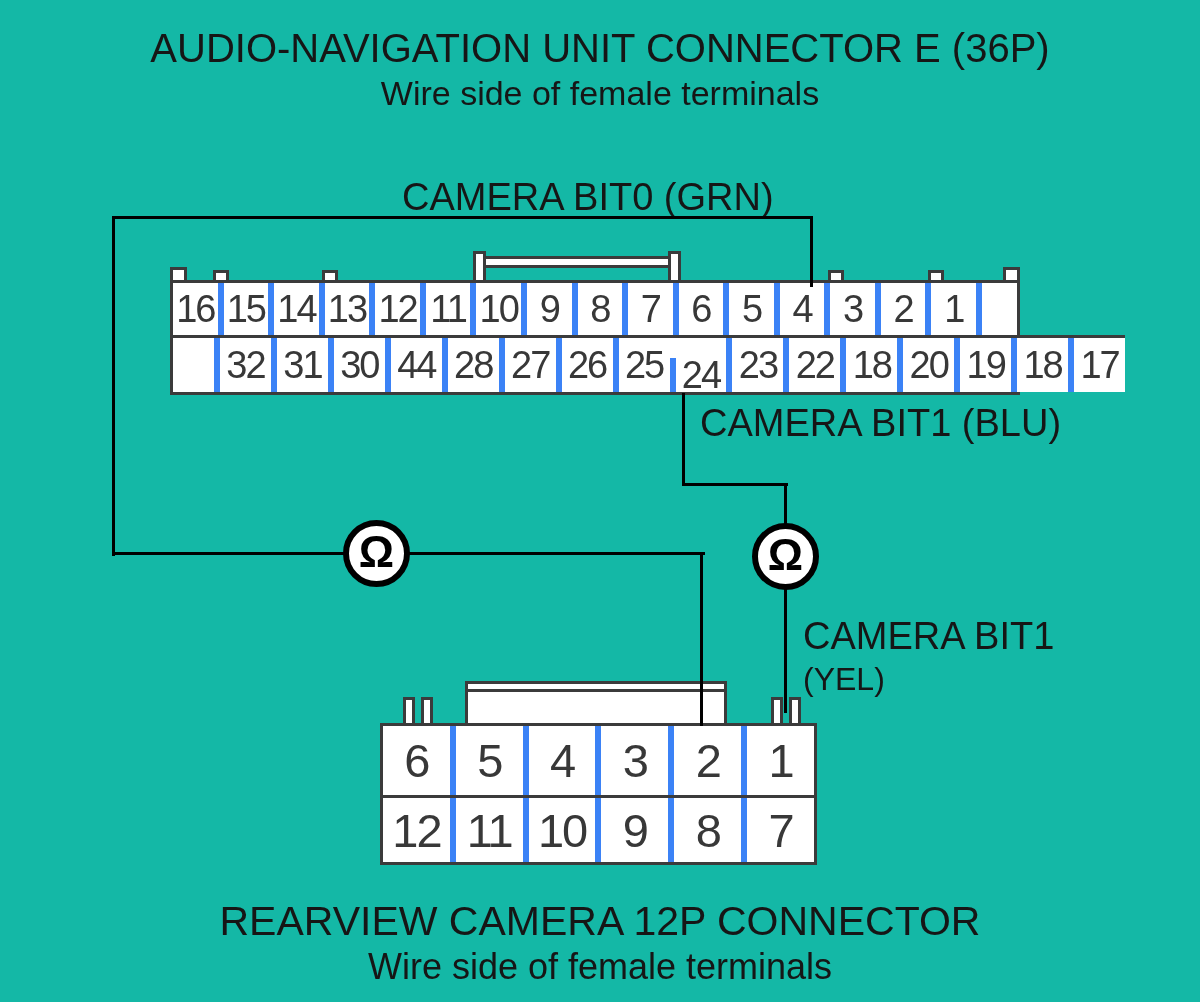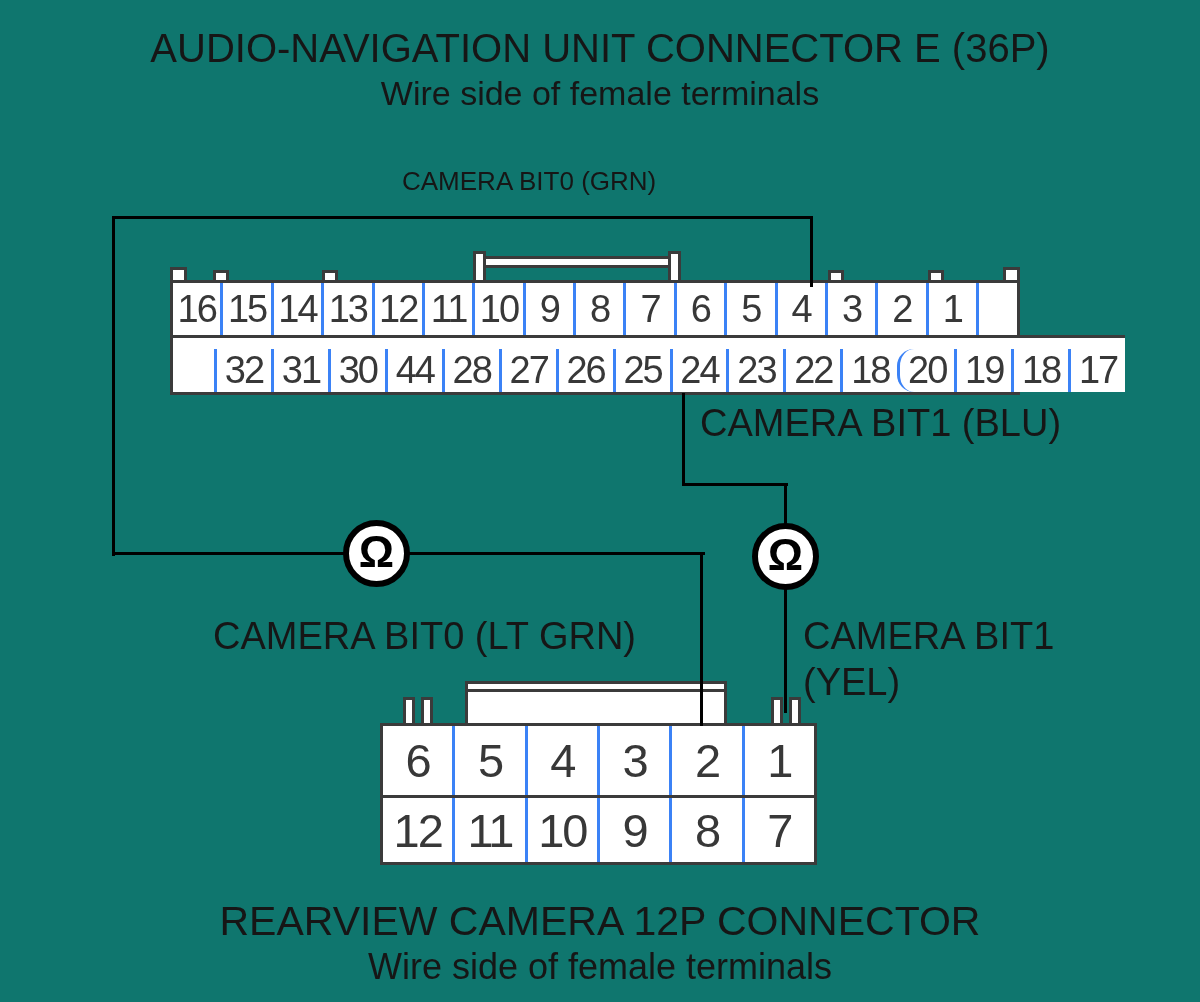--- a/index.html
+++ b/index.html
@@ -1,26 +1,26 @@
 <!DOCTYPE html>
 <html><head>
 <meta charset="utf-8">
 <style>
   html,body{margin:0;padding:0;background:#ffffff;}
   .canvas{
-    position:relative;width:1200px;height:1002px;background:#0f766e;
+    position:relative;width:1200px;height:1002px;background:#14b8a6;
     font-family:"Liberation Sans", sans-serif;color:#161616;overflow:hidden;
   }
   .title{position:absolute;left:0;width:1200px;text-align:center;white-space:nowrap;color:#161616;}
   .glabel{position:absolute;white-space:nowrap;color:#161616;}
   
   .cbox{position:absolute;box-sizing:border-box;border:3px solid #3b3b3b;background:#ffffff;}
   .trow{position:absolute;display:flex;box-sizing:border-box;background:#ffffff;}
   .tcell{
-    box-sizing:border-box;border-left:3px solid #3b82f6;
+    box-sizing:border-box;border-left:6px solid #3b82f6;
     display:flex;align-items:center;justify-content:center;
     color:#383838;background:#ffffff;overflow:hidden;
   }
   .tcell.first{border-left:none;}
   .rowdiv-top{border-top:3px solid #3b3b3b;}
   .topnum{font-size:38px;letter-spacing:-2px;}
   .botnum{font-size:47px;letter-spacing:-2px;}
   .tab{position:absolute;box-sizing:border-box;border:3px solid #3b3b3b;background:#ffffff;}
   
   .wire{position:absolute;background:#000000;z-index:4;}
@@ -33,21 +33,21 @@
   .z1{z-index:1}.z2{z-index:2}.z3{z-index:3}
 </style>
 </head>
 <body>
 
 <div class="canvas">
 
   <div class="title" style="top:26px;font-size:40px;">AUDIO-NAVIGATION UNIT CONNECTOR E (36P)</div>
   <div class="title" style="top:74px;font-size:34px;">Wire side of female terminals</div>
 
-  <div class="glabel" style="left:402px;top:166px;font-size:26px;">CAMERA BIT0 (GRN)</div>
+  <div class="glabel" style="left:402px;top:176px;font-size:38px;">CAMERA BIT0 (GRN)</div>
 
   <div class="tab z1" style="left:170px;top:267px;width:17px;height:18px;"></div>
   <div class="tab z1" style="left:1003px;top:267px;width:17px;height:18px;"></div>
   <div class="tab z1" style="left:213px;top:270px;width:16px;height:16px;"></div>
   <div class="tab z1" style="left:322px;top:270px;width:16px;height:16px;"></div>
   <div class="tab z1" style="left:828px;top:270px;width:16px;height:16px;"></div>
   <div class="tab z1" style="left:928px;top:270px;width:16px;height:16px;"></div>
 
   <div class="tab z1" style="left:479px;top:256px;width:202px;height:12px;"></div>
   <div class="tab z2" style="left:473px;top:251px;width:13px;height:35px;"></div>
@@ -68,35 +68,35 @@
     <div class="tcell topnum" style="flex:1;">7</div>
     <div class="tcell topnum" style="flex:1;">6</div>
     <div class="tcell topnum" style="flex:1;">5</div>
     <div class="tcell topnum" style="flex:1;">4</div>
     <div class="tcell topnum" style="flex:1;">3</div>
     <div class="tcell topnum" style="flex:1;">2</div>
     <div class="tcell topnum" style="flex:1;">1</div>
     <div class="tcell" style="width:41px;"></div>
   </div>
 
-  <div class="trow rowdiv-top z3" style="left:173px;top:335px;width:952px;height:57px;align-items:flex-end;">
+  <div class="trow rowdiv-top z3" style="left:173px;top:335px;width:952px;height:57px;">
     <div class="tcell first" style="width:41px;"></div>
     <div class="tcell topnum" style="flex:1;">32</div>
     <div class="tcell topnum" style="flex:1;">31</div>
     <div class="tcell topnum" style="flex:1;">30</div>
     <div class="tcell topnum" style="flex:1;">44</div>
     <div class="tcell topnum" style="flex:1;">28</div>
     <div class="tcell topnum" style="flex:1;">27</div>
     <div class="tcell topnum" style="flex:1;">26</div>
     <div class="tcell topnum" style="flex:1;">25</div>
     <div class="tcell topnum" style="flex:1;margin-top:20px;">24</div>
     <div class="tcell topnum" style="flex:1;">23</div>
     <div class="tcell topnum" style="flex:1;">22</div>
     <div class="tcell topnum" style="flex:1;">18</div>
-    <div class="tcell topnum" style="flex:1;border-radius:17px;">20</div>
+    <div class="tcell topnum" style="flex:1;">20</div>
     <div class="tcell topnum" style="flex:1;">19</div>
     <div class="tcell topnum" style="flex:1;">18</div>
     <div class="tcell topnum" style="flex:1;">17</div>
   </div>
 
   <div class="glabel" style="left:700px;top:402px;font-size:38px;">CAMERA BIT1 (BLU)</div>
 
   <div class="wire" style="left:112px;top:216px;width:701px;height:3px;"></div>
   <div class="wire" style="left:810px;top:216px;width:3px;height:71px;"></div>
   <div class="wire" style="left:112px;top:216px;width:3px;height:340px;"></div>
@@ -109,23 +109,22 @@
   <div class="wire" style="left:784px;top:483px;width:3px;height:42px;"></div>
   <div class="wire" style="left:784px;top:587px;width:3px;height:126px;"></div>
 
   <div class="ohm" style="left:343px;top:520px;">
     <span>Ω</span>
   </div>
   <div class="ohm" style="left:752px;top:523px;">
     <span>Ω</span>
   </div>
 
-  <div class="glabel" style="left:213px;top:615px;font-size:38px;">CAMERA BIT0 (LT GRN)</div>
   <div class="glabel" style="left:803px;top:615px;font-size:38px;">CAMERA BIT1</div>
-  <div class="glabel" style="left:803px;top:661px;font-size:38px;">(YEL)</div>
+  <div class="glabel" style="left:803px;top:661px;font-size:32px;">(YEL)</div>
 
   <div class="tab z1" style="left:465px;top:681px;width:262px;height:45px;"></div>
   <div style="position:absolute;left:468px;top:689px;width:256px;height:3px;background:#3b3b3b;z-index:1;"></div>
 
   <div class="tab z2" style="left:403px;top:697px;width:12px;height:29px;"></div>
   <div class="tab z2" style="left:421px;top:697px;width:12px;height:29px;"></div>
   <div class="tab z2" style="left:771px;top:697px;width:12px;height:29px;"></div>
   <div class="tab z2" style="left:789px;top:697px;width:12px;height:29px;"></div>
 
   <div class="cbox z2" style="left:380px;top:723px;width:437px;height:142px;"></div>

